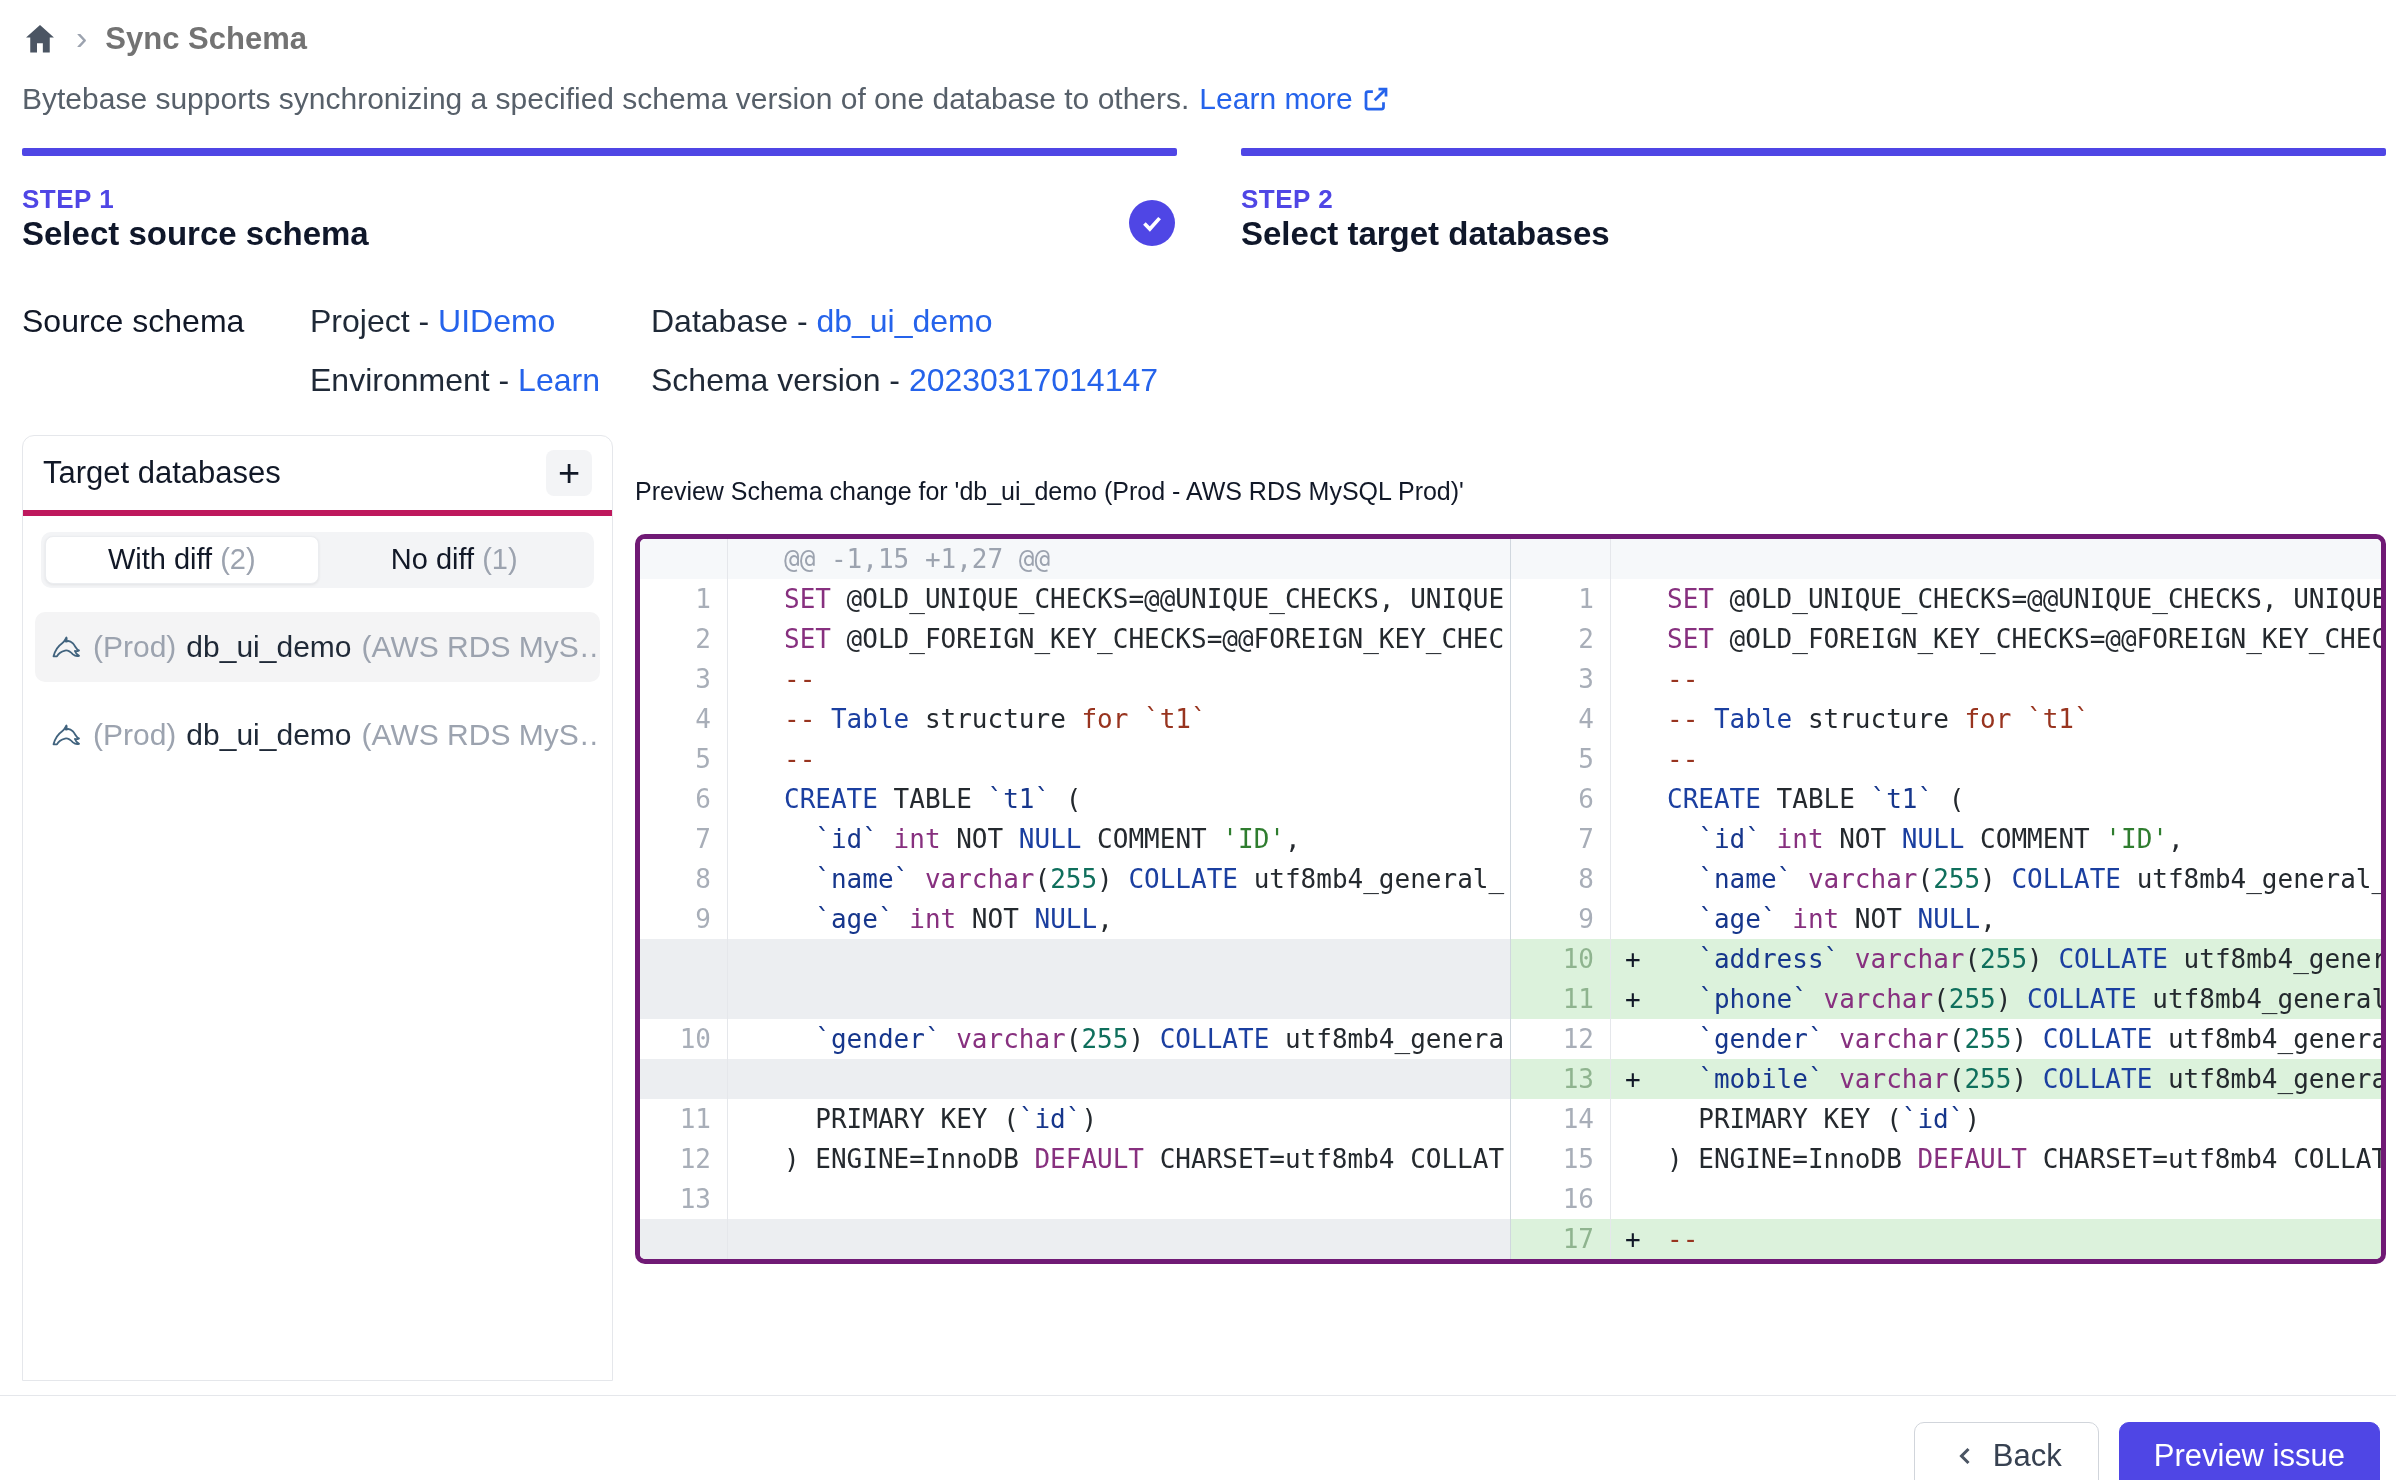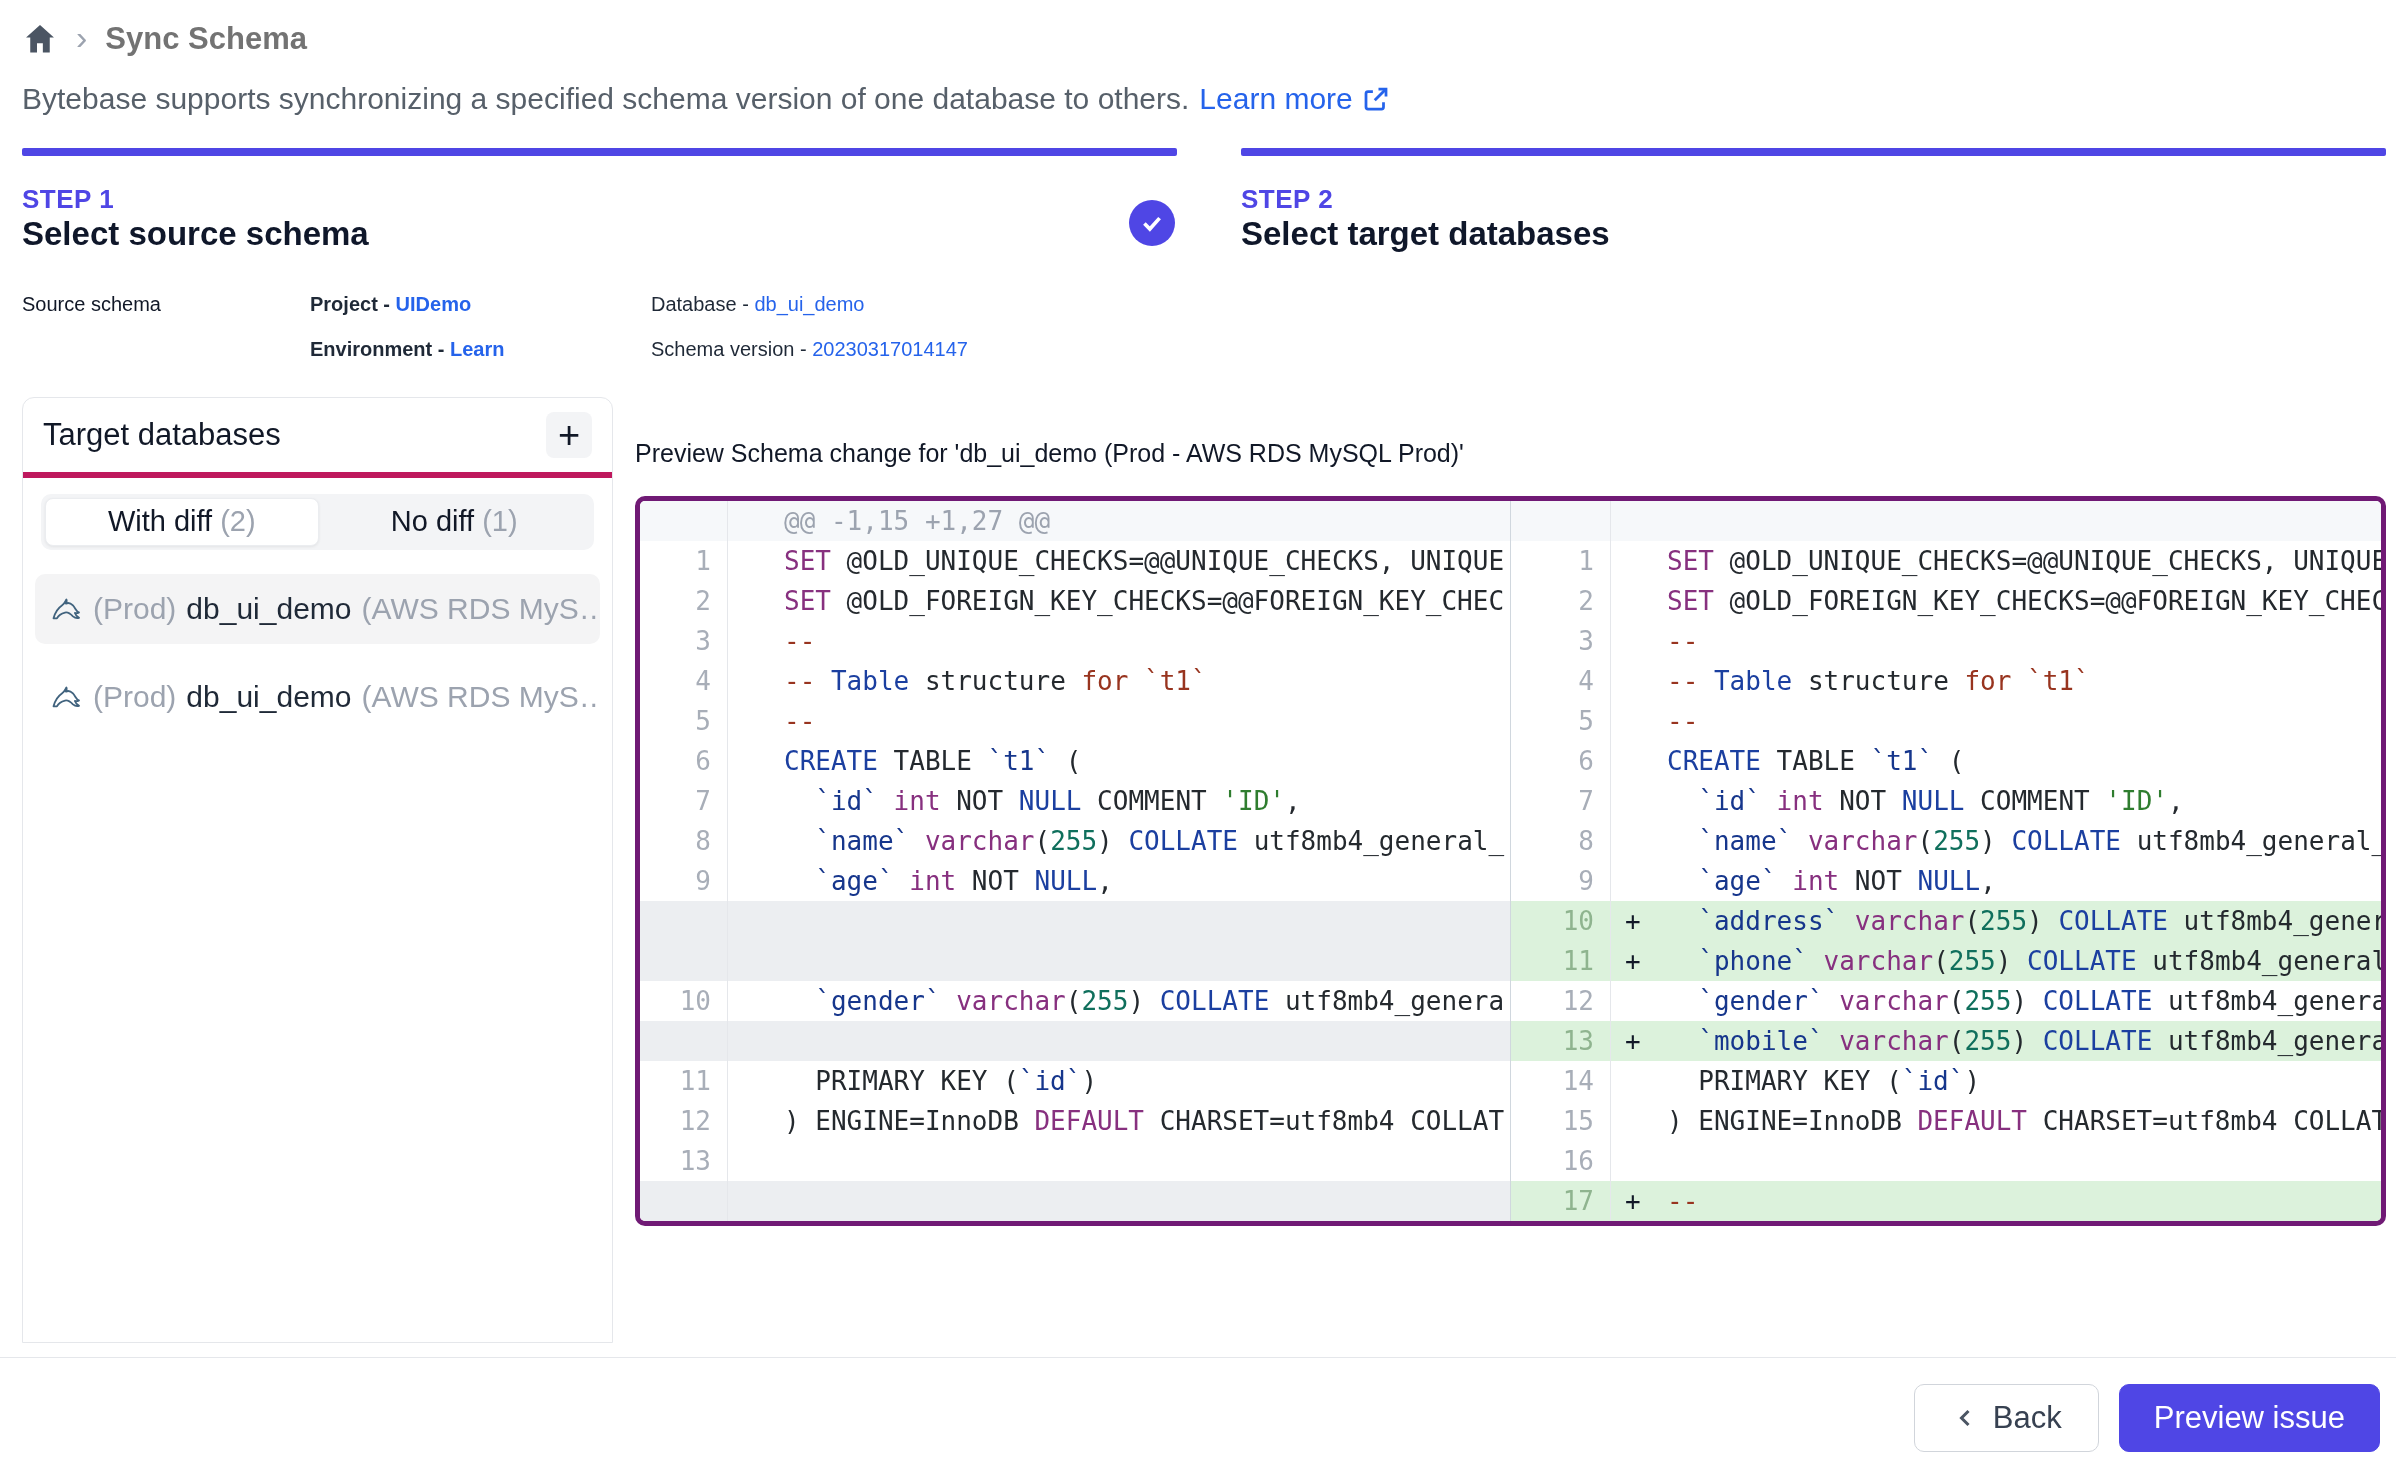--- a/index.html
+++ b/index.html
@@ -20,23 +20,23 @@
   .step{position:relative;}
   .step.first{width:1155px;}
   .step.second{flex:1;}
   .bar{height:8px;background:var(--accent);border-radius:2px;}
   .step-label{margin-top:28px;font-size:26px;font-weight:700;letter-spacing:.5px;color:var(--accent);}
   .step-title{font-size:33px;font-weight:600;color:#0f172a;}
   .check{position:absolute;right:2px;top:52px;width:46px;height:46px;border-radius:50%;
          background:var(--accent);display:flex;align-items:center;justify-content:center;}
   .check svg{width:26px;height:26px;stroke:#fff;stroke-width:3.4;fill:none;}
   
-  .source{display:flex;margin-top:40px;font-size:20px;}
+  .source{display:flex;margin-top:50px;font-size:32px;}
   .source .lbl{width:288px;color:#111827;}
-  .source .colA{width:341px;display:flex;flex-direction:column;gap:22px;font-weight:bold;}
+  .source .colA{width:341px;display:flex;flex-direction:column;gap:22px;}
   .source .colB{display:flex;flex-direction:column;gap:22px;}
   .source a{color:#2563eb;text-decoration:none;cursor:pointer;}
   .source .row{white-space:nowrap;}
   
   .main{display:flex;margin-top:36px;align-items:flex-start;}
   .panel{width:591px;flex:0 0 591px;box-sizing:border-box;border:1px solid #e5e7eb;
          border-radius:12px 12px 0 0;height:946px;background:#fff;}
   .panel-head{display:flex;align-items:center;justify-content:space-between;
               padding:14px 20px;border-bottom:6px solid #be185d;height:46px;}
   .panel-title{font-size:31px;font-weight:500;color:#111827;}

